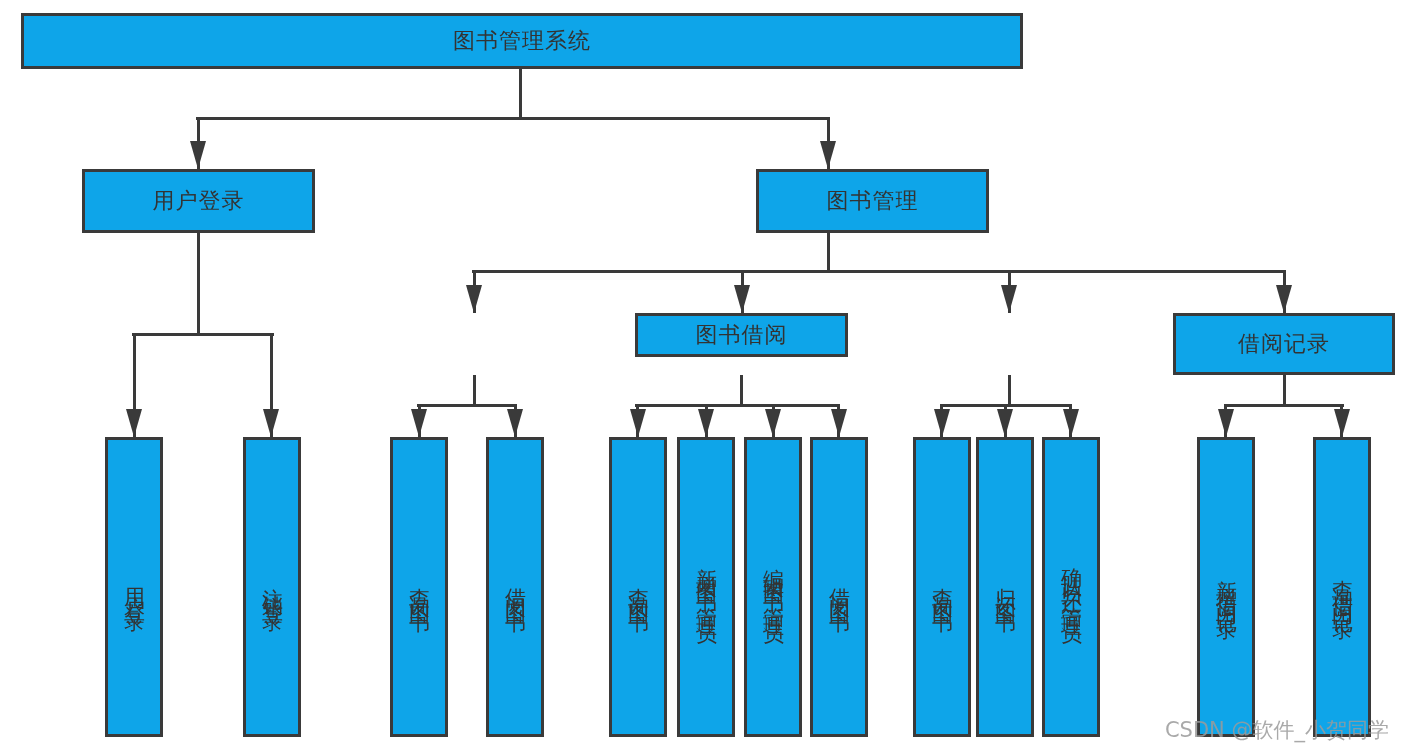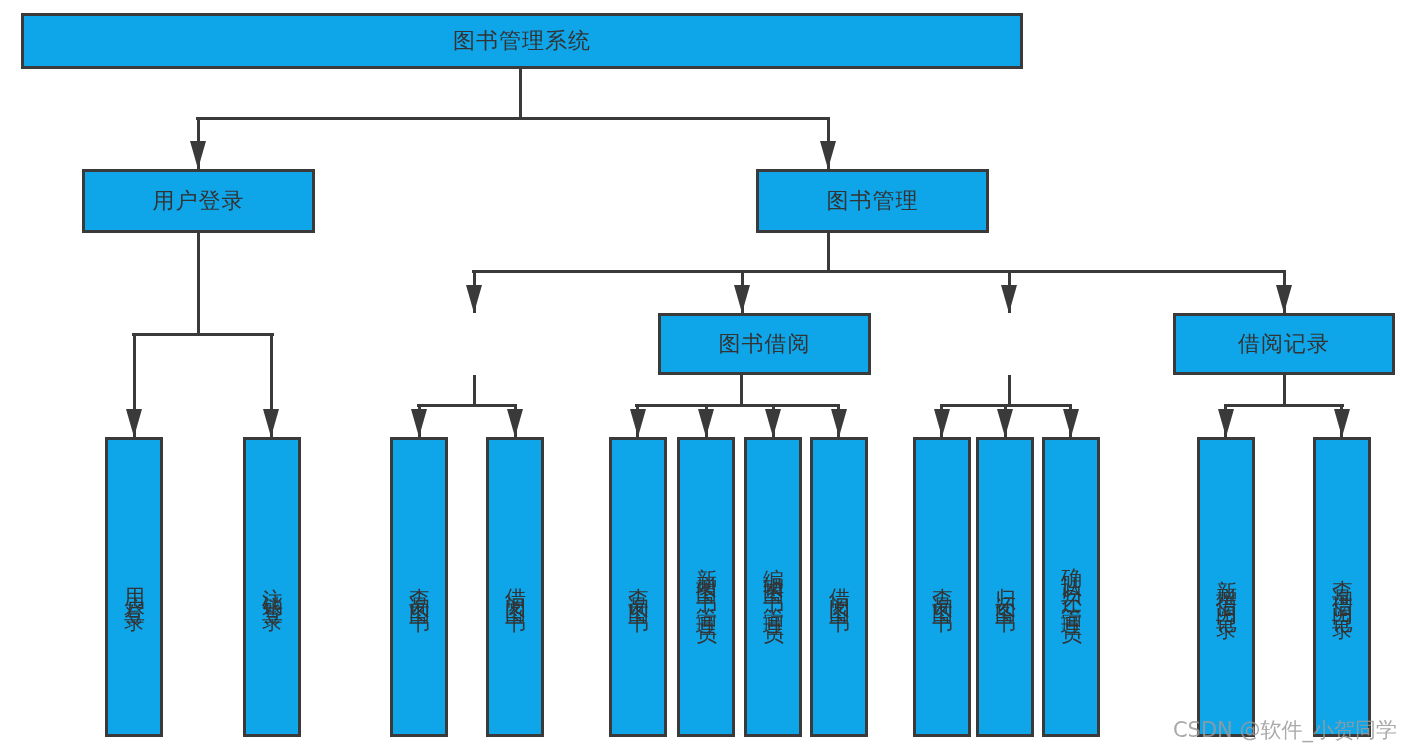--- a/index.html
+++ b/index.html
@@ -45,34 +45,34 @@
   .arrow {
     position: absolute;
     width: 0; height: 0;
     border-left: 8px solid transparent;
     border-right: 8px solid transparent;
     border-top: 28px solid var(--line);
   }
 
   .watermark {
     position: absolute;
-    right: 8px;
+    right: 16px;
     bottom: 3px;
     font-size: 21px;
     color: var(--watermark);
     opacity: 0.85;
     white-space: nowrap;
   }
 
   
   #root-box   { left: 21px;   top: 13px;  width: 1002px; height: 56px; }
   #n-user     { left: 82px;   top: 169px; width: 233px;  height: 64px; }
   #n-bookmgr  { left: 712px;  top: 169px; width: 233px;  height: 64px; margin-left: 44px; }
   #n-newbook  { left: 363px;  top: 313px; width: 222px;  height: 62px; }
-  #n-borrow   { left: 658px;  top: 313px; width: 213px;  height: 62px; }
+  #n-borrow   { left: 635px;  top: 313px; width: 213px;  height: 44px; }
   #n-current  { left: 902px;  top: 313px; width: 214px;  height: 62px; }
   #n-records  { left: 1173px; top: 313px; width: 222px;  height: 62px; }
 
   #l-1  { left: 105px; }
   #l-2  { left: 243px; }
   #l-3  { left: 390px; }
   #l-4  { left: 486px; }
   #l-5  { left: 609px; }
   #l-6  { left: 677px; }
   #l-7  { left: 744px; }

